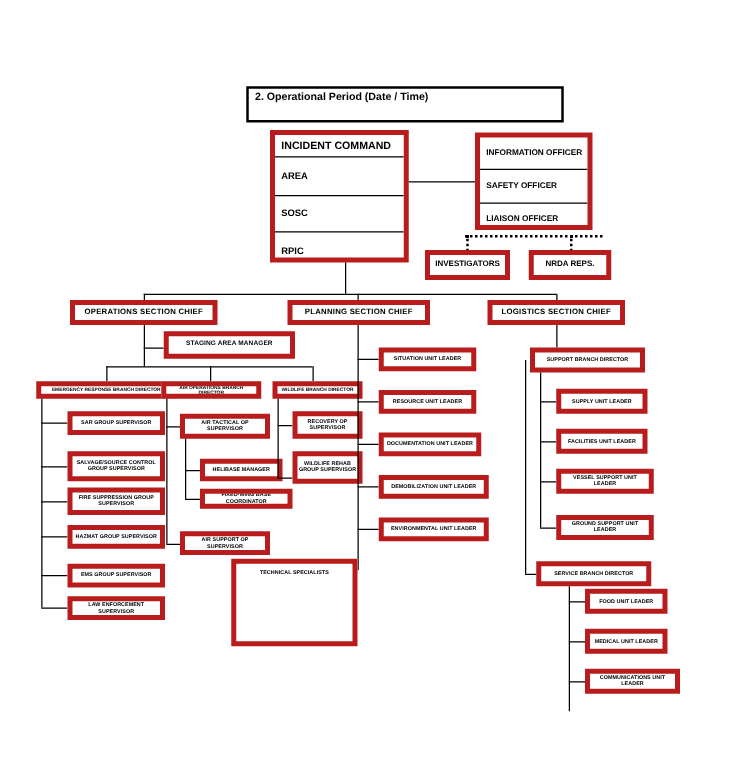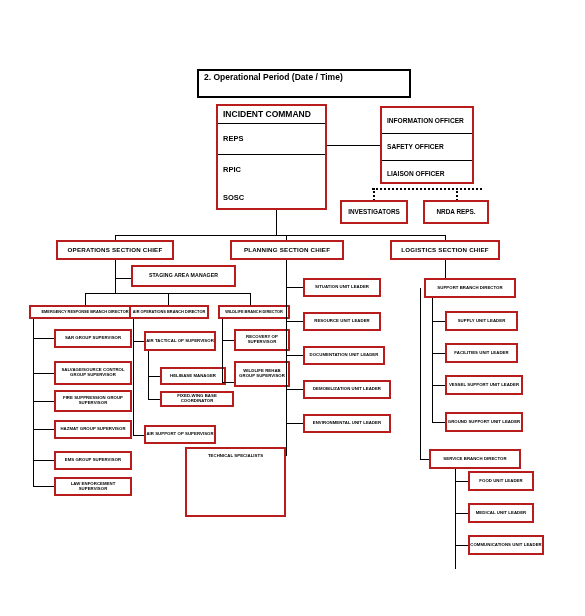--- a/index.html
+++ b/index.html
@@ -5,21 +5,21 @@
   html,body{margin:0;padding:0;background:#ffffff;}
   body{
     font-family:"Liberation Sans", sans-serif;
     width:585px;height:616px;position:relative;overflow:hidden;
     color:#000;
   }
   #canvas{position:absolute;left:0;top:0;width:585px;height:616px;}
 
   .box{
     position:absolute;
-    border:2px solid #b91c1c;
+    border:4px solid #b91c1c;
     background:#fff;
     box-sizing:border-box;
     display:flex;
     align-items:center;
     justify-content:center;
     text-align:center;
     line-height:1.12;
     overflow:hidden;
   }
   .box.tl{align-items:flex-start;justify-content:flex-start;text-align:left;}
@@ -43,29 +43,29 @@
   .lv{width:1px;}
 
   .dotv{position:absolute;width:0;border-left:2px dotted #000;}
   .doth{position:absolute;height:0;border-top:2px dotted #000;}
 </style>
 </head>
 <body>
 
 <div id="canvas">
 
-  <div class="box thick tl" style="left:197px;top:69px;width:214px;height:29px;display:block;">
+  <div class="box thick tl" style="left:197px;top:69px;width:254px;height:29px;display:block;">
     <div class="t-hdr" style="padding:2px 0 0 5px;">2. Operational Period (Date / Time)</div>
   </div>
 
   <div class="box tl" style="left:216px;top:104px;width:111px;height:106px;display:block;">
     <div class="t-cmd bdr-b" style="height:17px;line-height:17px;padding-left:5px;">INCIDENT COMMAND</div>
-    <div class="t-off bdr-b" style="height:30px;line-height:30px;padding-left:5px;">REPS</div>
+    <div class="t-off bdr-b" style="height:30px;line-height:30px;padding-left:5px;">AREA</div>
+    <div class="t-off bdr-b" style="height:28px;line-height:28px;padding-left:5px;">SOSC</div>
     <div class="t-off" style="height:29px;line-height:29px;padding-left:5px;">RPIC</div>
-    <div class="t-off bdr-b" style="height:28px;line-height:28px;padding-left:5px;">SOSC</div>
   </div>
 
   <div class="box tl" style="left:380px;top:106px;width:94px;height:78px;display:block;">
     <div class="t-off bdr-b" style="height:25px;line-height:25px;padding-left:5px;font-size:6.6px;">INFORMATION OFFICER</div>
     <div class="t-off bdr-b" style="height:26px;line-height:26px;padding-left:5px;font-size:6.6px;">SAFETY OFFICER</div>
     <div class="t-off" style="height:25px;line-height:25px;padding-left:5px;font-size:6.6px;">LIAISON OFFICER</div>
   </div>
 
   <div class="ln lh" style="left:327px;top:145px;width:53px;"></div>
 

